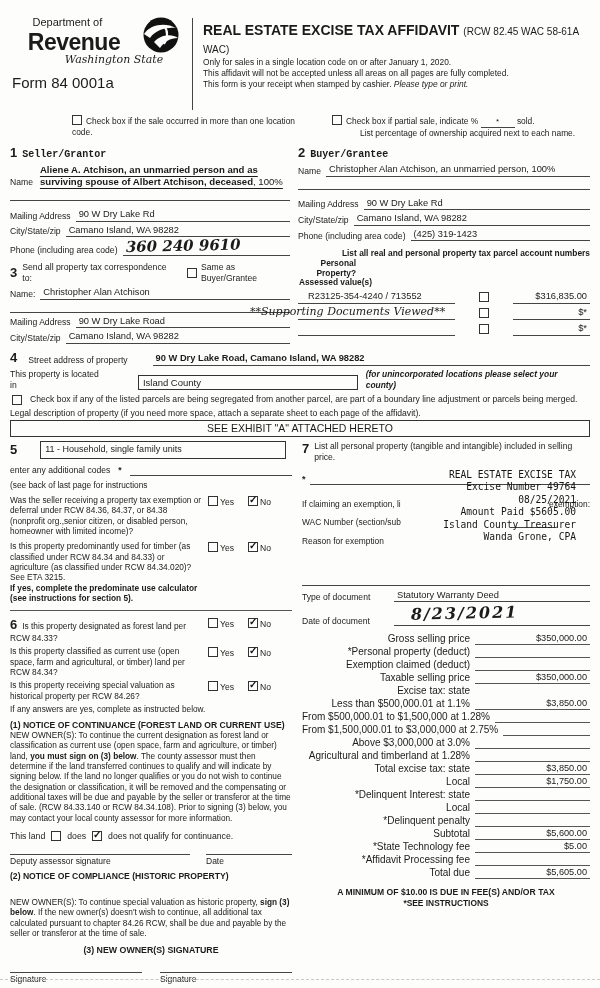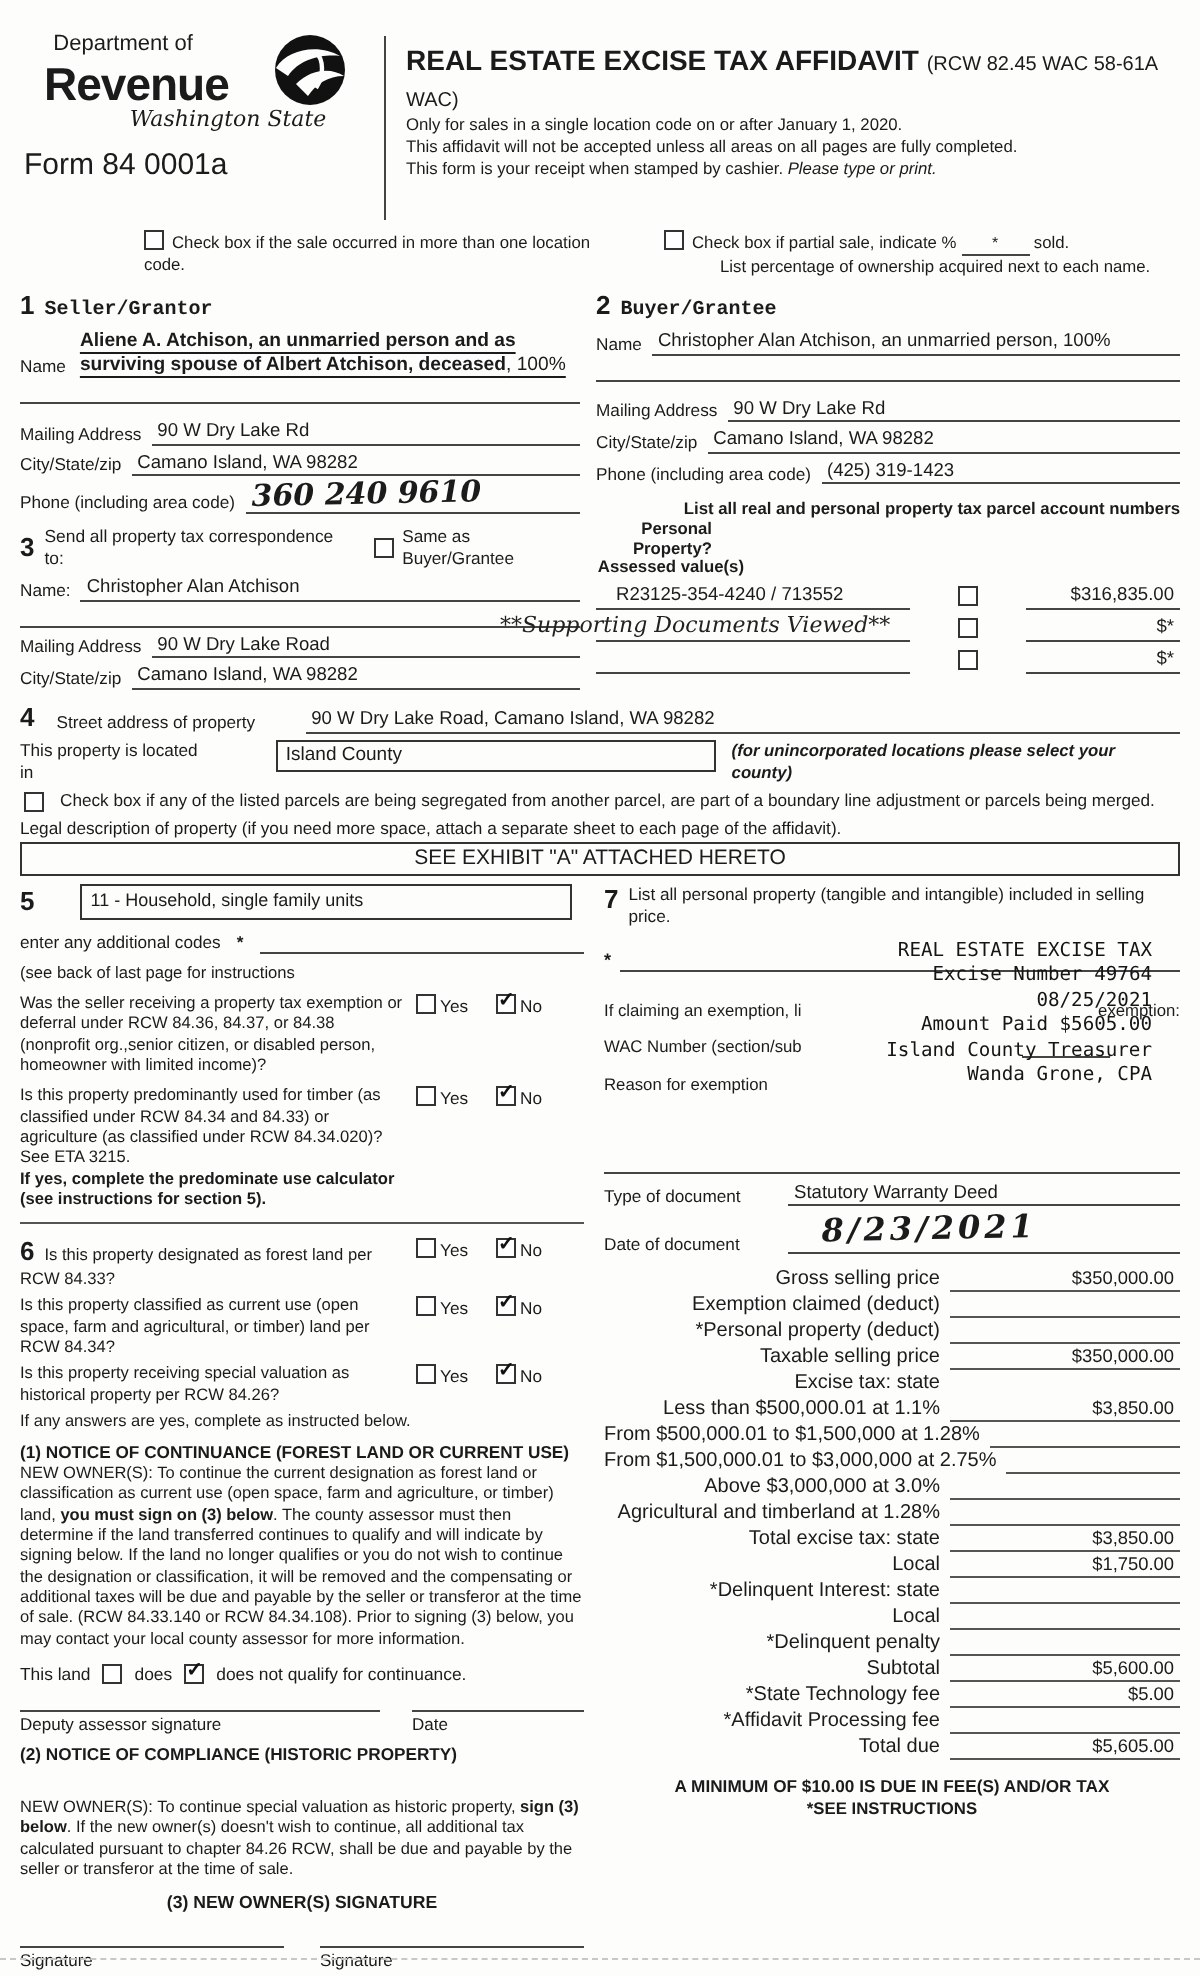--- a/index.html
+++ b/index.html
@@ -5,21 +5,21 @@
   html,body{margin:0;padding:0;background:#e8e8e8;}
   .page{position:relative;width:600px;height:988px;margin:0 auto;background:#fdfdfb;
         font-family:"Liberation Sans", sans-serif;color:#1b1b1b;box-sizing:border-box;
         padding:16px 10px 0 10px;overflow:hidden;font-size:9px;line-height:1.25;}
   .bold{font-weight:bold;}
   .it{font-style:italic;}
   .rel{position:relative;}
   
   .header{display:flex;}
   .hleft{width:178px;flex:none;}
-  .logo-row{display:flex;align-items:flex-start;gap:20px;padding-left:12px;}
+  .logo-row{display:flex;justify-content:center;align-items:flex-start;gap:20px;padding-left:12px;}
   .dept{font-size:11px;text-align:right;margin-bottom:-2px;padding-right:18px;}
   .brand{font-size:23px;font-weight:bold;letter-spacing:-0.5px;}
   .logo-swirl{margin-top:0;}
   .wastate{font-family:"DejaVu Serif",serif;font-style:italic;font-size:11px;text-align:center;padding-left:30px;margin-top:-4px;}
   .formnum{font-size:15px;margin-top:8px;padding-left:2px;}
   .hdiv{width:1px;background:#444;margin:2px 10px 0 4px;height:92px;flex:none;}
   .hright{flex:1;padding-top:6px;}
   .title{font-size:14px;font-weight:bold;}
   .titleref{font-size:10px;font-weight:normal;}
   .sub{font-size:8.4px;line-height:1.3;}
@@ -56,21 +56,21 @@
   .parrow{display:flex;align-items:flex-end;height:16px;}
   .pnum{flex:1;border-bottom:1px solid #444;font-size:9.3px;padding-left:10px;min-height:11px;}
   .pcb{width:58px;flex:none;text-align:center;}
   .pcb .cb{margin-right:0;}
   .pval{width:74px;flex:none;border-bottom:1px solid #444;text-align:right;font-size:9.3px;padding-right:3px;min-height:11px;}
   .viewstamp{position:absolute;left:-48px;top:1px;font-family:"DejaVu Serif",serif;font-style:italic;
              font-size:11px;color:#222;white-space:nowrap;}
   
   .sec4{margin-top:6px;}
   .s4row{display:flex;align-items:flex-end;}
-  .s4row2{display:flex;align-items:flex-start;margin-top:3px;font-size:8.6px;}
+  .s4row2{display:flex;align-items:flex-end;margin-top:3px;font-size:8.6px;}
   .countybox{display:inline-block;width:210px;border:1px solid #333;font-size:9.5px;
              padding:1px 4px;margin:0 8px 0 30px;min-height:11px;}
   .locnote{font-weight:bold;font-style:italic;font-size:8.4px;}
   .s4row3{display:flex;align-items:flex-start;margin-top:4px;font-size:8.6px;}
   .s4row3 .cb{margin-top:1px;margin-right:8px;margin-left:2px;}
   .s4row4{font-size:8.6px;margin-top:3px;}
   .legalbox{border:1px solid #333;text-align:center;font-size:10.5px;padding:1px 0;margin-top:1px;}
   
   .cols2{display:flex;margin-top:4px;}
   .c56{width:292px;flex:none;padding-right:10px;box-sizing:border-box;}
@@ -254,21 +254,21 @@
         <div class="pcb"><span class="cb"></span></div>
         <div class="pval">$*</div>
       </div>
     </div>
   </div>
 
   <div class="sec4">
     <div class="s4row">
       <span class="secnum">4</span>
       <span class="flabel" style="padding-left:6px;">Street address of property</span>
-      <span class="fill" style="margin-left:20px;">90 W Dry Lake Road, Camano Island, WA 98282</span>
+      <span class="fill" style="margin-left:20px;font-weight:bold;">90 W Dry Lake Road, Camano Island, WA 98282</span>
     </div>
     <div class="s4row2">
       <span>This property is located in</span>
       <span class="countybox">Island County</span>
       <span class="locnote">(for unincorporated locations please select your county)</span>
     </div>
     <div class="s4row3">
       <span class="cb"></span>
       <span>Check box if any of the listed parcels are being segregated from another parcel, are part of a boundary line adjustment or parcels being merged.</span>
     </div>
@@ -401,25 +401,25 @@
             <span class="hand" style="font-size:16px;letter-spacing:2px;padding-left:14px;">8/23/2021</span>
           </span>
       </div>
 
       <div style="margin-top:6px;">
         <div class="trow">
             <span class="tlabel">Gross selling price</span>
             <span class="tline">$350,000.00</span>
           </div>
         <div class="trow">
+            <span class="tlabel">*Personal property (deduct)</span>
+            <span class="tline"></span>
+          </div>
+        <div class="trow">
             <span class="tlabel">Exemption claimed (deduct)</span>
-            <span class="tline"></span>
-          </div>
-        <div class="trow">
-            <span class="tlabel">*Personal property (deduct)</span>
             <span class="tline"></span>
           </div>
         <div class="trow">
             <span class="tlabel">Taxable selling price</span>
             <span class="tline">$350,000.00</span>
           </div>
         <div class="trow nol">
             <span class="tlabel">Excise tax:  state</span>
             <span class="tline"></span>
           </div>

